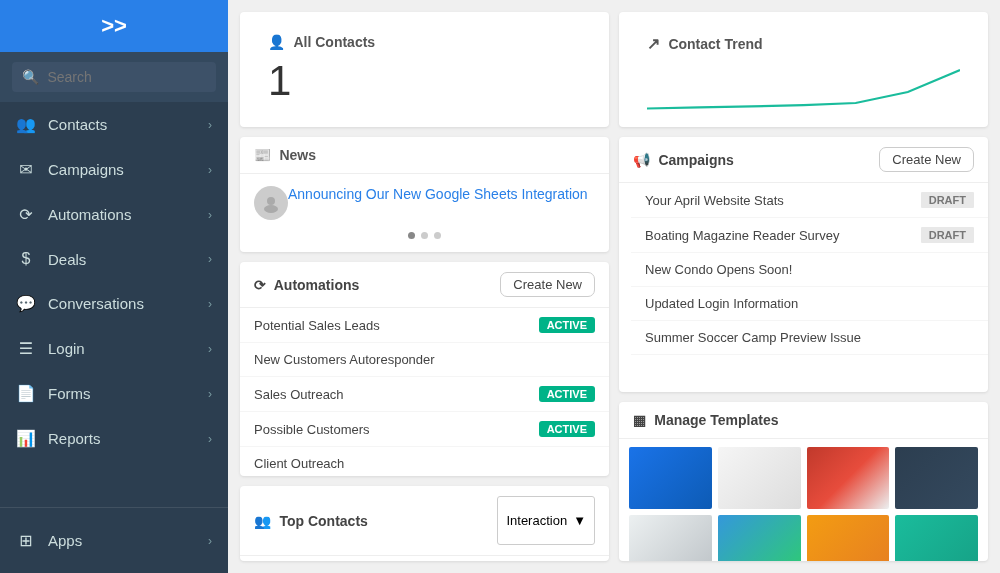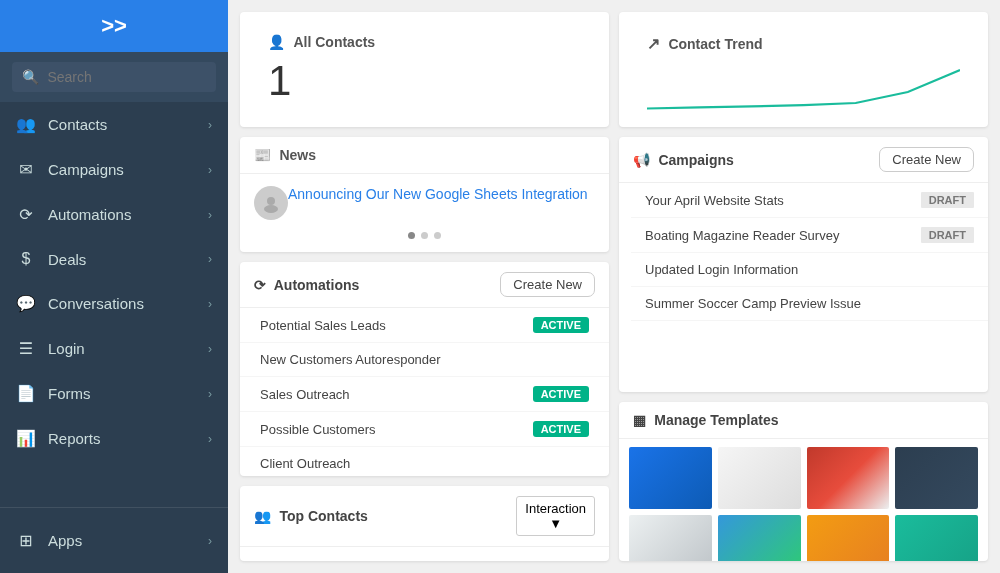--- a/index.html
+++ b/index.html
@@ -215,21 +215,21 @@
       padding: 4px 12px;
       font-size: 13px;
       cursor: pointer;
       color: #444;
     }
     .automation-list { overflow-y: auto; height: calc(100% - 46px); }
     .automation-item {
       display: flex;
       align-items: center;
       justify-content: space-between;
-      padding: 9px 20px;
+      padding: 9px 14px;
       border-bottom: 1px solid #f5f5f5;
       font-size: 13px;
       color: #444;
     }
     .badge-active {
       background: #00b388;
       color: white;
       font-size: 11px;
       padding: 2px 8px;
       border-radius: 3px;
@@ -247,27 +247,27 @@
       justify-content: space-between;
       padding: 10px 14px;
       border-bottom: 1px solid #eee;
     }
     .top-contacts-title {
       display: flex; align-items: center; gap: 8px; font-size: 14px; font-weight: 600; color: #444;
     }
     .select-dropdown {
       border: 1px solid #ccc;
       border-radius: 3px;
-      padding: 4px 8px;
+      padding: 16px 8px;
       font-size: 13px;
       background: white;
       cursor: pointer;
       display: flex;
       align-items: center;
-      flex-direction: column;
+      gap: 6px;
     }
 
     
     .campaigns-card {
       height: 255px;
     }
     .campaigns-header {
       display: flex;
       align-items: center;
       justify-content: space-between;
@@ -527,20 +527,23 @@
           <button class="btn-create">Create New</button>
         </div>
         <div class="campaign-list">
           <div class="campaign-item">
             <span>Your April Website Stats</span>
             <span class="badge-draft">DRAFT</span>
           </div>
           <div class="campaign-item">
             <span>Boating Magazine Reader Survey</span>
             <span class="badge-draft">DRAFT</span>
+          </div>
+          <div class="campaign-item">
+            <span>New Condo Opens Soon!</span>
           </div>
           <div class="campaign-item">
             <span>Updated Login Information</span>
           </div>
           <div class="campaign-item">
             <span>Summer Soccer Camp Preview Issue</span>
           </div>
         </div>
       </div>
 

